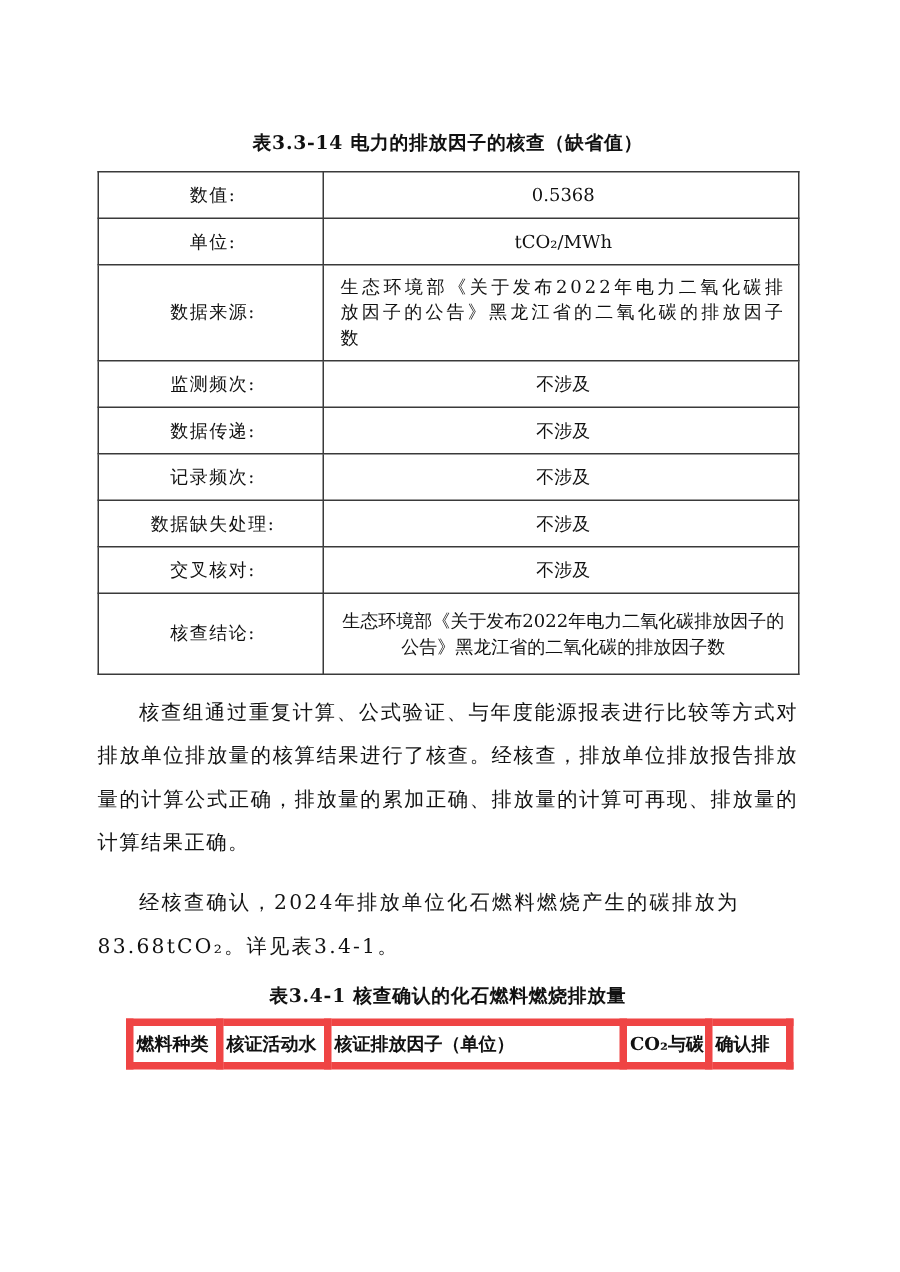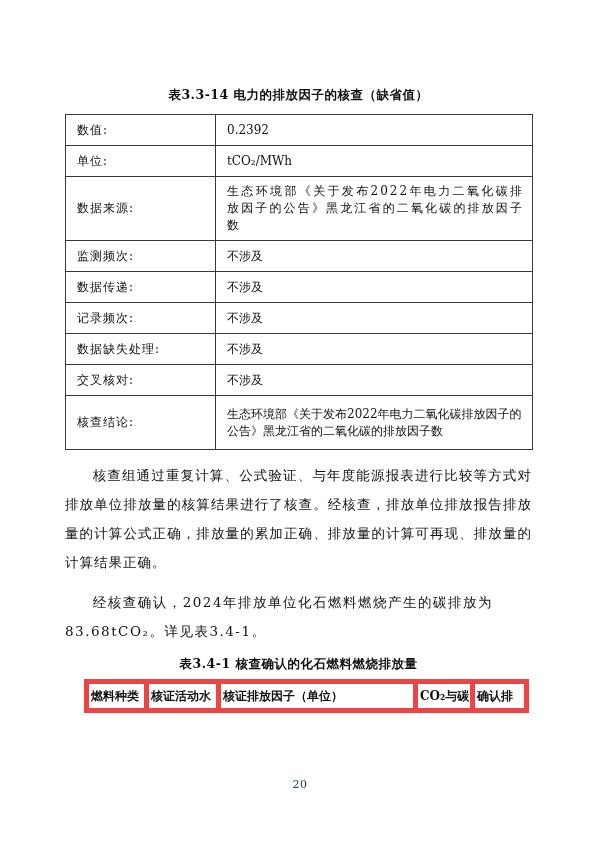--- a/index.html
+++ b/index.html
@@ -34,20 +34,21 @@
     width: 467px;
     border-collapse: collapse;
     table-layout: fixed;
   }
   .kv-table td {
     border: 1px solid #3a3a3a;
     font-size: 12px;
     line-height: 17px;
     vertical-align: middle;
     padding: 6px 8px 6px 11px;
+    text-align: center;
   }
   .kv-table td.label { width: 150px; letter-spacing: 1px; }
   .kv-table td.value { width: 317px; }
   .kv-table tr.single td { height: 31px; padding-top: 2px; padding-bottom: 2px; }
   .kv-table td.justify { text-align: justify; letter-spacing: 2px; }
   .kv-table tr.tall td { height: 54px; }
   .sec-heading {
     font-size: 14px;
     font-weight: bold;
     letter-spacing: 0.5px;
@@ -98,21 +99,21 @@
 
 <div class="page">
   <div class="content">
 
     <div class="table-title">表3.3-14  电力的排放因子的核查（缺省值）</div>
 
     <table class="kv-table">
       <tbody>
         <tr class="single">
           <td class="label">数值:</td>
-          <td class="value">0.2392</td>
+          <td class="value">0.5368</td>
         </tr>
         <tr class="single">
           <td class="label">单位:</td>
           <td class="value">tCO₂/MWh</td>
         </tr>
         <tr>
           <td class="label">数据来源:</td>
           <td class="value justify">生态环境部《关于发布2022年电力二氧化碳排放因子的公告》黑龙江省的二氧化碳的排放因子数</td>
         </tr>
         <tr class="single">
@@ -162,14 +163,13 @@
           <th>核证活动水</th>
           <th>核证排放因子（单位）</th>
           <th>CO₂与碳</th>
           <th>确认排</th>
         </tr>
       </tbody>
     </table>
 
   </div>
 
-  <div class="page-number">20</div>
 </div>
 
 </body></html>

